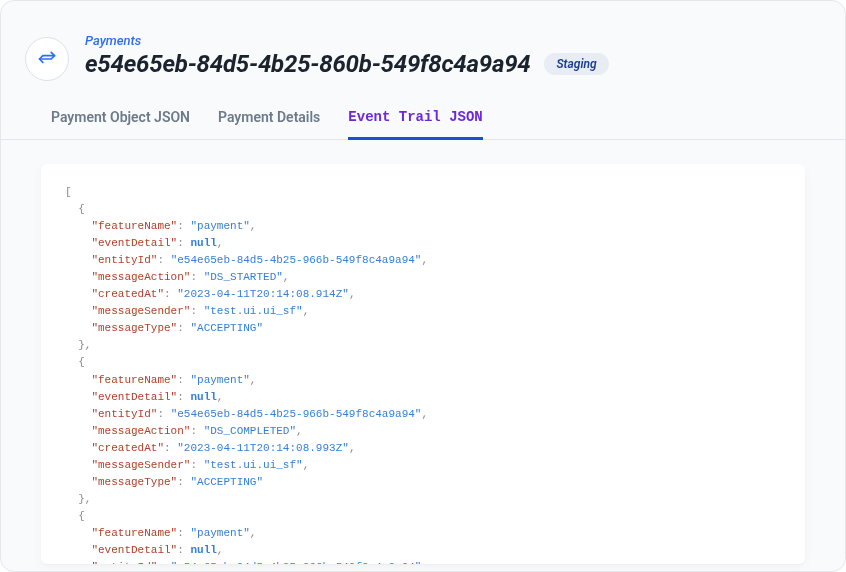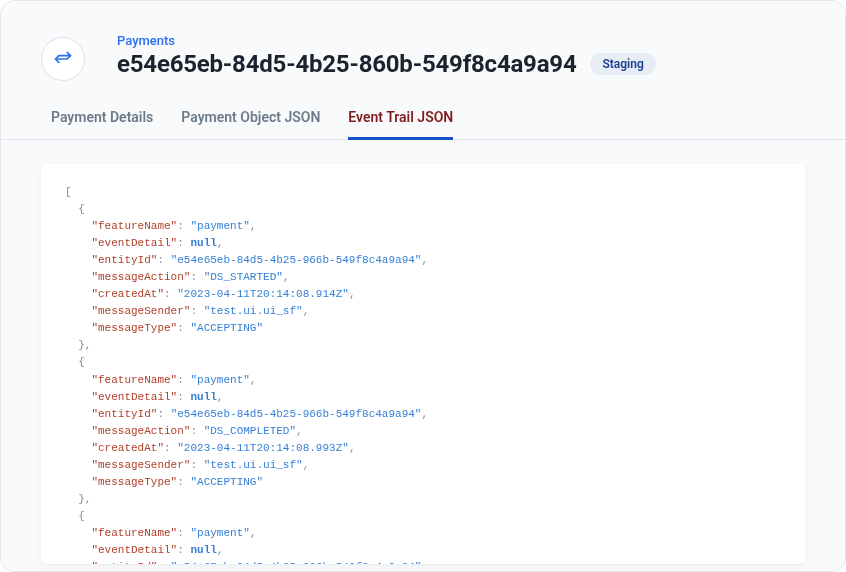--- a/index.html
+++ b/index.html
@@ -15,22 +15,23 @@
       border: 1px solid #e5e7eb;
       border-radius: 14px;
       width: 846px;
       height: 572px;
       overflow: hidden;
       background: #f9fafc;
     }
     .header-row {
       display: flex;
       align-items: flex-start;
-      padding: 32px 40px 18px 40px;
-      gap: 32px;
+      padding: 32px 40px 18px 24px;
+      gap: 16px;
+      font-style: italic;
     }
     .icon-circle {
       width: 44px;
       height: 44px;
       border-radius: 50%;
       border: 1px solid #dbe2ec;
       background: #fff;
       display: flex;
       align-items: center;
       justify-content: center;
@@ -75,22 +76,23 @@
     .tab {
       font-size: 14px;
       font-weight: 600;
       color: #6c7a89;
       padding: 10px 0 12px 0;
       border-bottom: 3px solid transparent;
       margin-bottom: -1px;
       cursor: pointer;
     }
     .tab.active {
-      color: #7f1d1d;
+      color: #6d28d9;
       border-bottom-color: #1a52cc;
+      font-family: Liberation Mono, monospace;
     }
     .content-card {
       margin: 24px 40px 0 40px;
       background: #fff;
       border-radius: 6px;
       box-shadow: 0 1px 2px rgba(0,0,0,0.03), 0 4px 12px rgba(0,0,0,0.03);
       padding: 20px 0 0 0;
       height: 400px;
       overflow: hidden;
     }
@@ -123,22 +125,22 @@
     <div class="header-text">
       <div class="breadcrumb">Payments</div>
       <div class="title-row">
         <div class="title">e54e65eb-84d5-4b25-860b-549f8c4a9a94</div>
         <div class="badge">Staging</div>
       </div>
     </div>
   </div>
 
   <div class="tabs" id="tabs">
+      <div class="tab">Payment Object JSON</div>
       <div class="tab">Payment Details</div>
-      <div class="tab">Payment Object JSON</div>
       <div class="tab active">Event Trail JSON</div>
     </div>
 
   <div class="content-card">
     <div class="json-block" id="json-viewer"><span class="tok-punc">[</span>
   <span class="tok-punc">{</span>
     <span class="tok-key">"featureName"</span><span class="tok-punc">: </span><span class="tok-str">"payment"</span><span class="tok-punc">,</span>
     <span class="tok-key">"eventDetail"</span><span class="tok-punc">: </span><span class="tok-kw">null</span><span class="tok-punc">,</span>
     <span class="tok-key">"entityId"</span><span class="tok-punc">: </span><span class="tok-str">"e54e65eb-84d5-4b25-966b-549f8c4a9a94"</span><span class="tok-punc">,</span>
     <span class="tok-key">"messageAction"</span><span class="tok-punc">: </span><span class="tok-str">"DS_STARTED"</span><span class="tok-punc">,</span>

